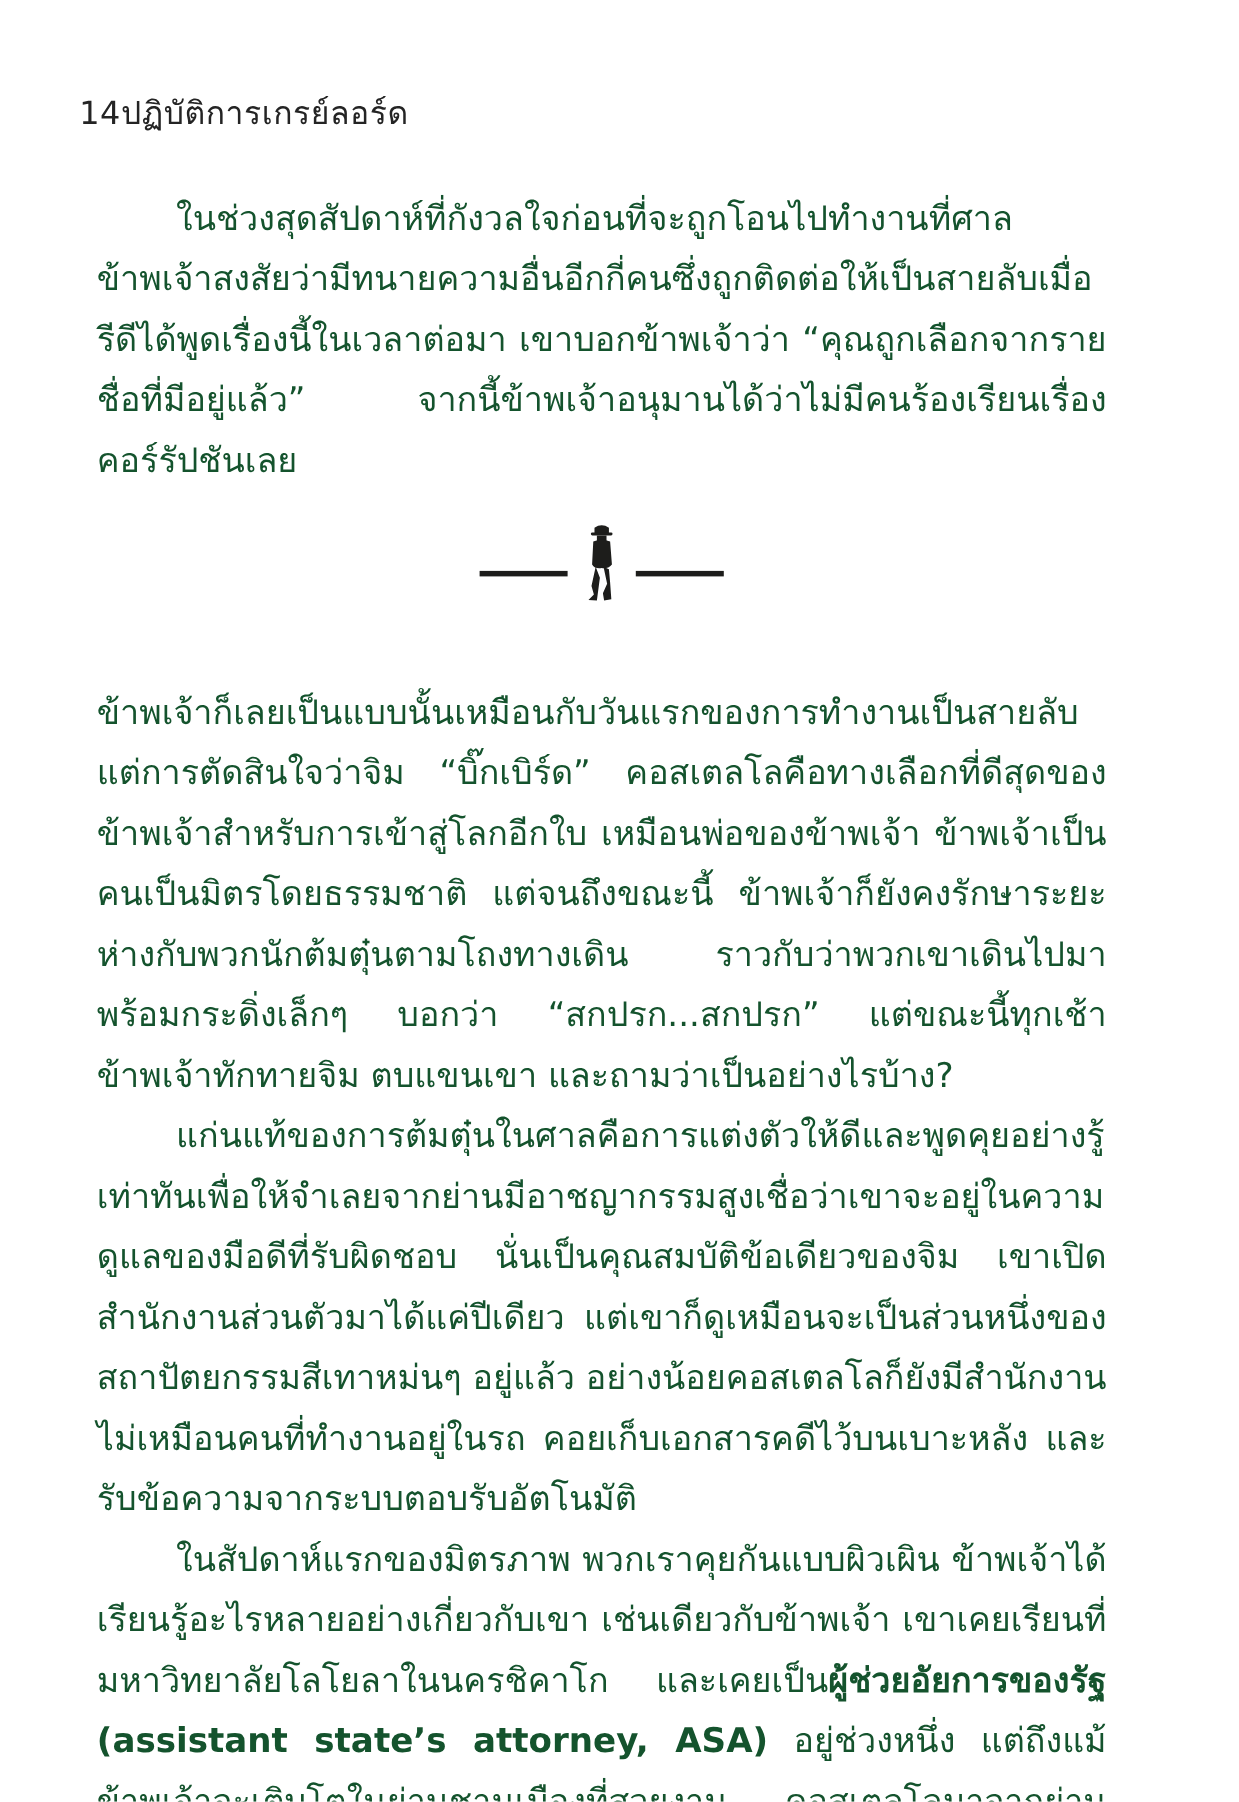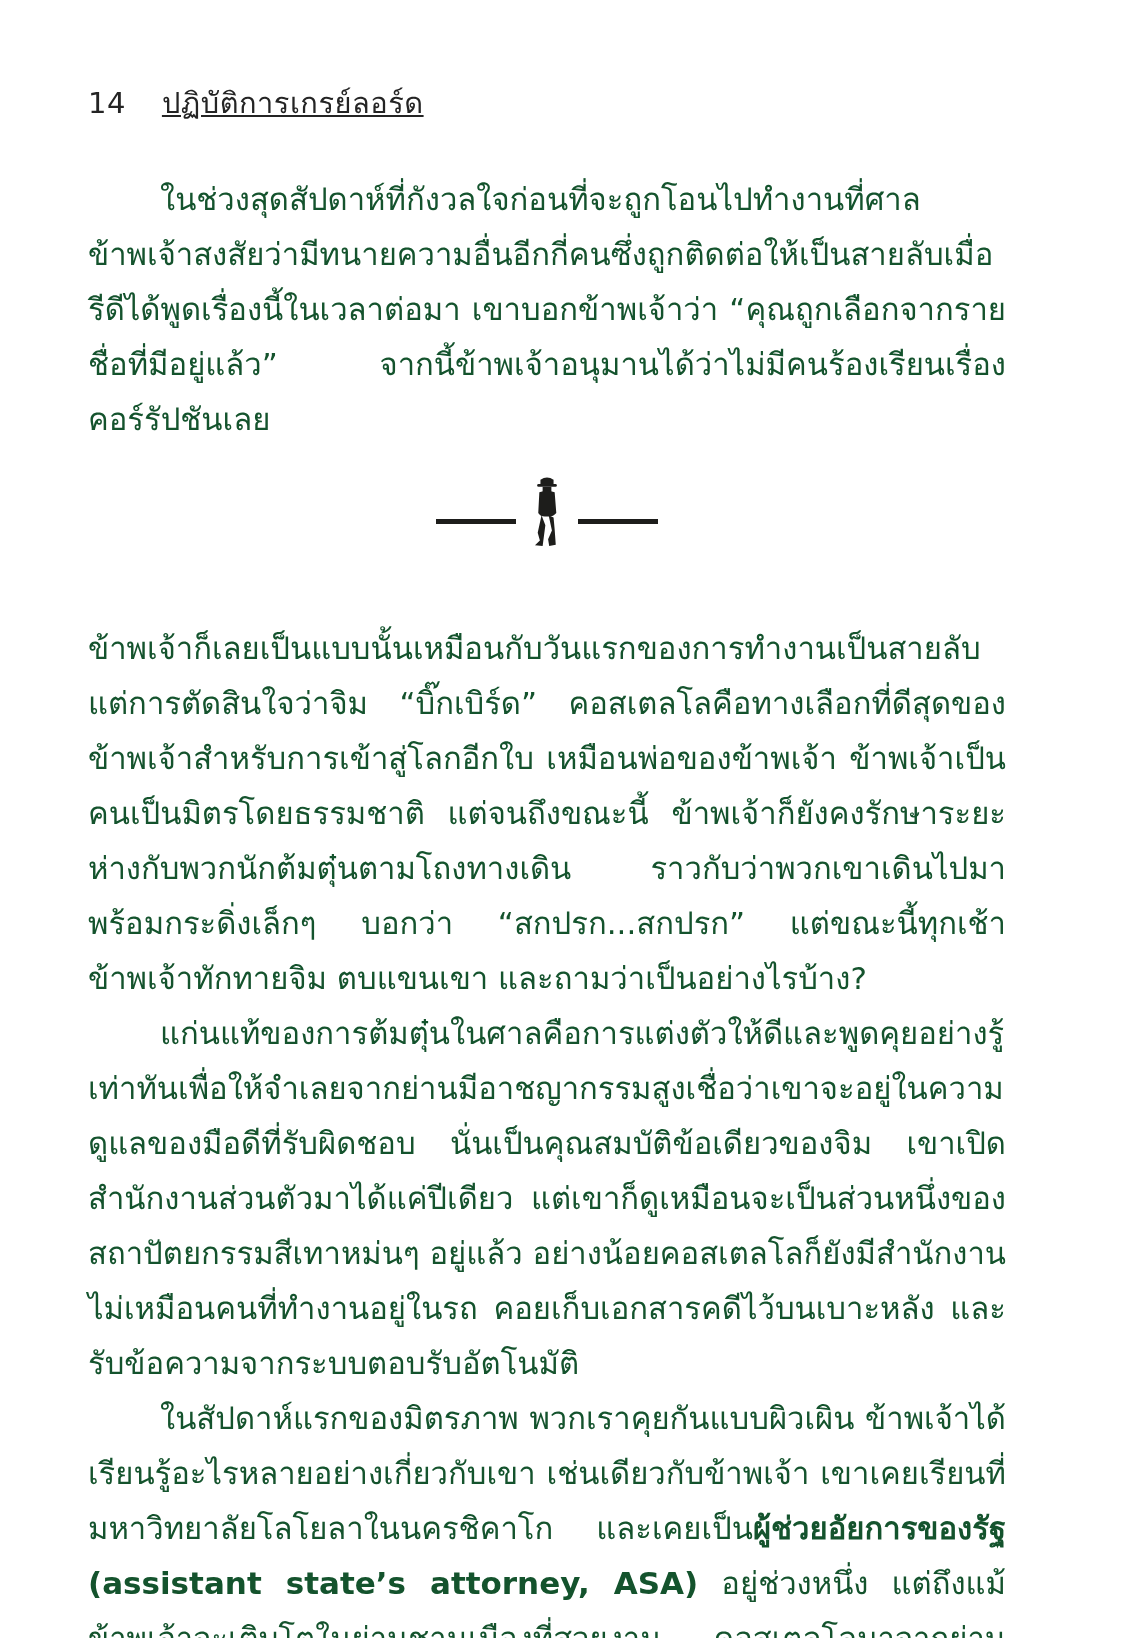--- a/index.html
+++ b/index.html
@@ -12,29 +12,29 @@
     width: 1126px;
     height: 1638px;
     background: #ffffff;
     color: #1a1a1a;
     font-family: "DejaVu Sans", "Liberation Sans", sans-serif;
     overflow: hidden;
   }
   .header {
     position: absolute;
     top: 80px;
-    left: 88px;
+    left: 72px;
     display: flex;
     align-items: baseline;
     font-size: 29px;
     color: #242424;
     letter-spacing: 0.5px;
   }
   .pagenum { font-weight: 400; }
-  .runtitle { margin-left: 36px; font-weight: 400; text-decoration: underline; }
+  .runtitle { font-weight: 400; }
   .content {
     position: absolute;
     top: 172px;
     left: 88px;
     width: 918px;
   }
   p.para {
     margin: 0;
     font-size: 31px;
     line-height: 55px;

